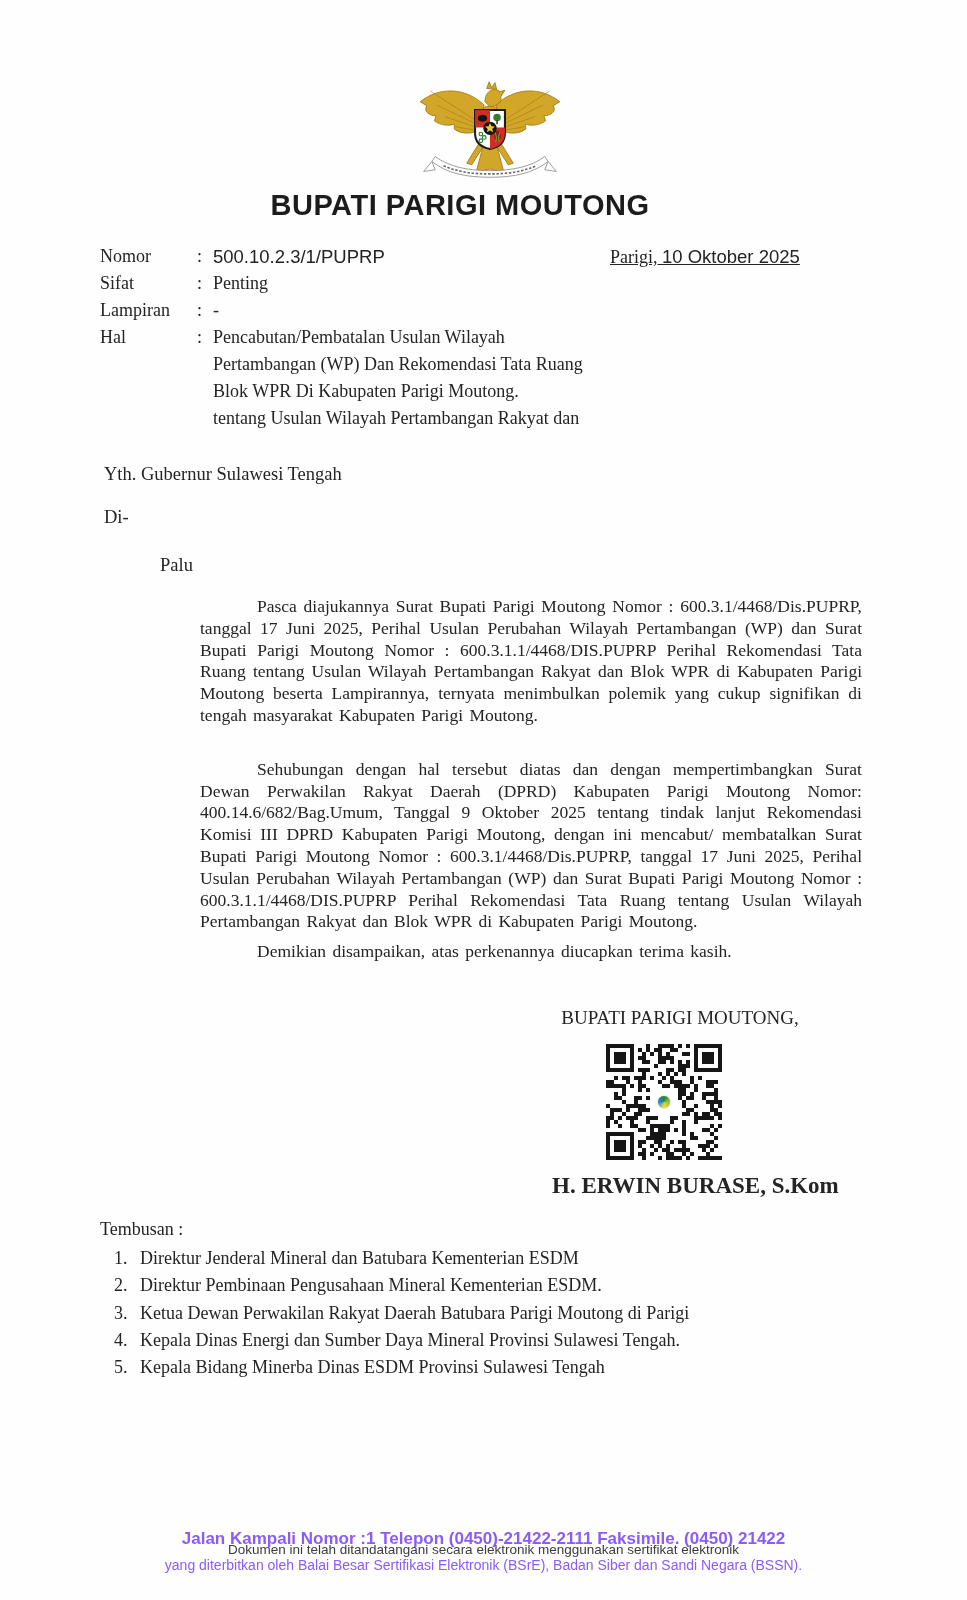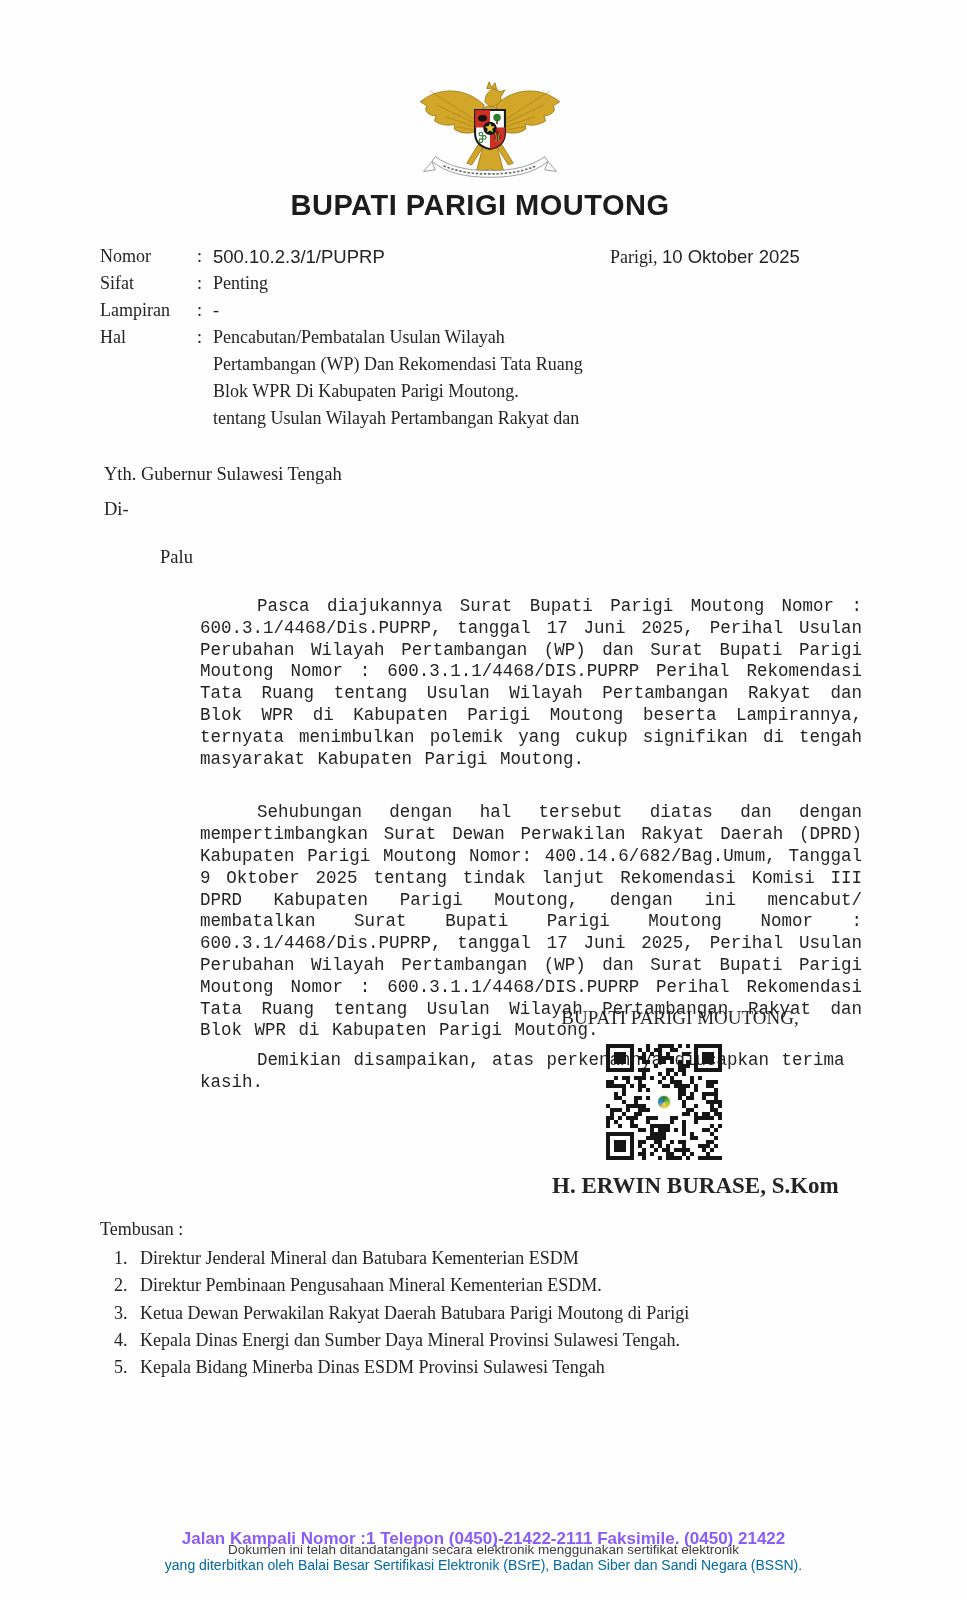--- a/index.html
+++ b/index.html
@@ -9,41 +9,41 @@
     font-family:"Liberation Serif",serif;
   }
   .sans{font-family:"Liberation Sans",sans-serif;}
 
   
   .emblem{position:absolute;left:407px;top:50px;width:166px;height:140px;}
   .emblem svg{width:100%;height:100%;display:block;}
   .title{
     position:absolute;left:0;top:189px;width:920px;text-align:center;
     font-family:"Liberation Sans",sans-serif;font-weight:bold;
-    font-size:29px;letter-spacing:.5px;color:#1c1c1c;padding-left:20px;
+    font-size:29px;letter-spacing:.5px;color:#1c1c1c;
   }
 
   
   .meta{position:absolute;left:100px;top:243px;font-size:18px;line-height:27px;}
   .meta-row{display:grid;grid-template-columns:97px 16px auto;}
   .meta-val-sans{font-family:"Liberation Sans",sans-serif;font-size:18.5px;}
   .hal-lines div{white-space:nowrap;}
 
-  .dateline{position:absolute;left:610px;top:246px;font-size:18px;white-space:nowrap;}
+  .dateline{position:absolute;left:610px;top:246px;font-size:18px;white-space:nowrap;text-decoration:underline;}
   .dateline .sans{font-size:18.5px;}
 
   
   .addressee{position:absolute;left:104px;top:462px;font-size:18.5px;line-height:24px;}
-  .addressee .l2{margin-top:11px;font-family:Liberation Serif, serif;}
+  .addressee .l2{margin-top:19px;font-family:Liberation Serif, serif;}
   .addressee .l3{margin-top:24px;margin-left:56px;}
 
   
   .body{position:absolute;left:200px;top:596px;width:662px;
         font-size:17.5px;line-height:21.8px;text-align:justify;word-spacing:2px;}
-  .body p{margin:0;text-indent:57px;font-family:Liberation Mono, monospace;}
+  .body p{margin:0;text-indent:57px;}
   .body p.p1{margin-bottom:32px;}
   .body p.closing{margin-top:8px;text-align:left;}
 
   
   .sig{position:absolute;left:552px;top:1007px;width:256px;text-align:center;font-size:19px;}
   .sig .qrwrap{position:relative;width:116px;height:116px;margin:15px 0 0 54px;}
   .sig .qrlogo{
     position:absolute;left:49px;top:49px;width:18px;height:18px;background:#fff;
     border-radius:4px;display:flex;align-items:center;justify-content:center;
   }
@@ -63,21 +63,21 @@
   .footer-address{
     position:absolute;top:1529px;left:0;width:967px;text-align:center;
     font-family:"Liberation Sans",sans-serif;font-weight:bold;font-size:17px;color:#8b5cf6;
   }
   .footer-esign1{
     position:absolute;top:1542px;left:0;width:967px;text-align:center;
     font-family:"Liberation Sans",sans-serif;font-size:13.5px;color:#3c3c3c;
   }
   .footer-esign2{
     position:absolute;top:1557px;left:0;width:967px;text-align:center;
-    font-family:"Liberation Sans",sans-serif;font-size:14px;color:#0369a1;
+    font-family:"Liberation Sans",sans-serif;font-size:14px;color:#8b5cf6;
   }
 </style>
 </head>
 <body>
 
 <div class="page">
 
   <div class="emblem">
     <svg viewBox="0 0 200 160" xmlns="http://www.w3.org/2000/svg">
       <g fill="#d2a629" stroke="#9c7511" stroke-width="1">

